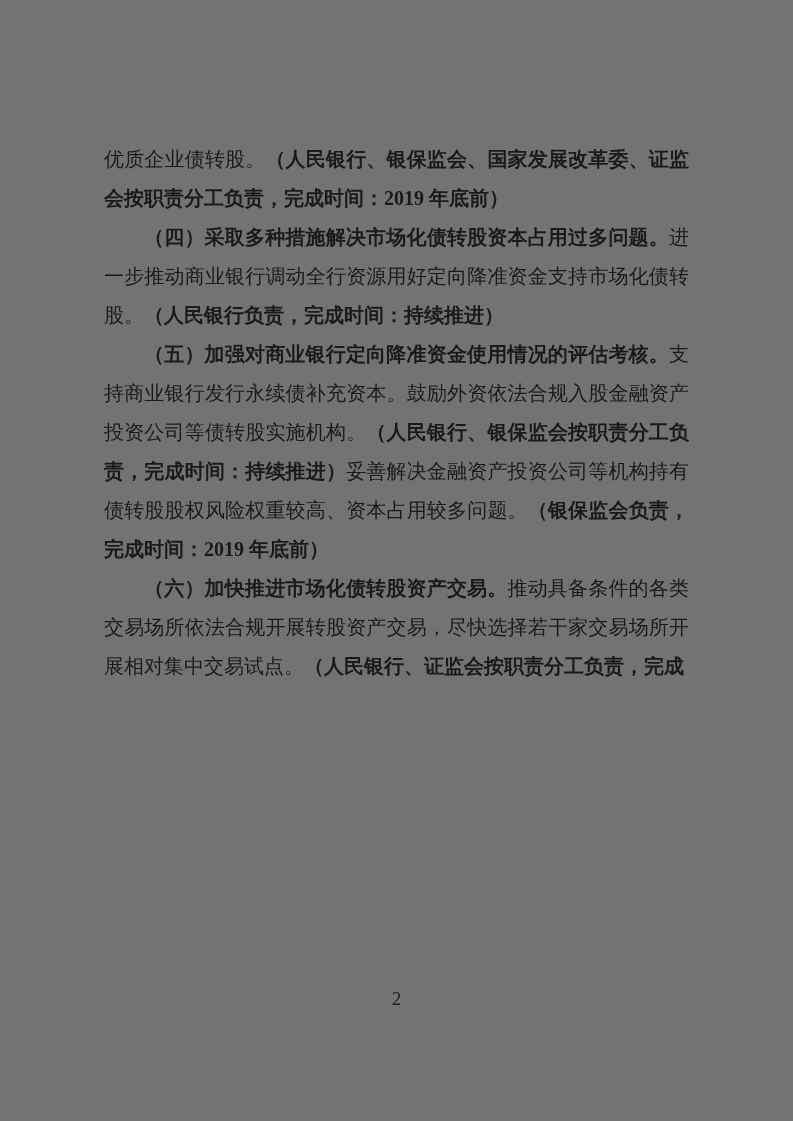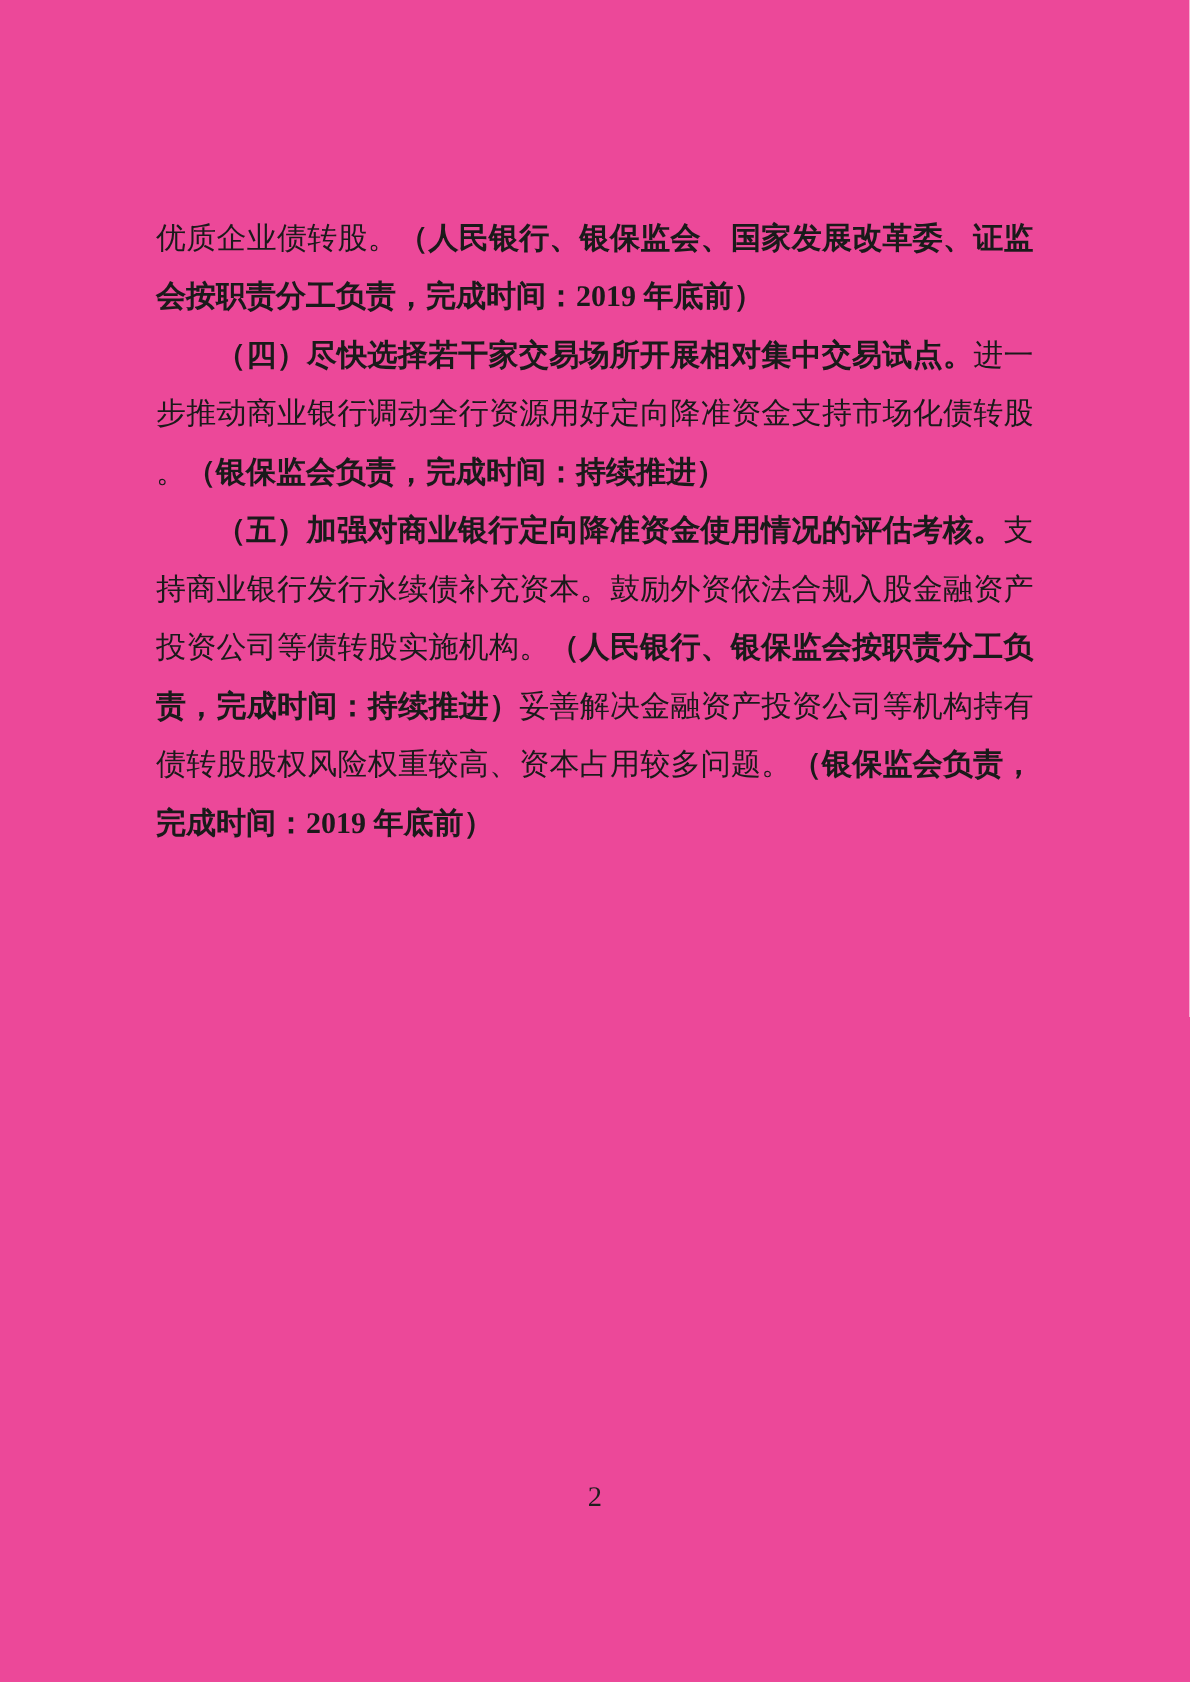--- a/index.html
+++ b/index.html
@@ -4,21 +4,21 @@
 <style>
   html, body {
     margin: 0;
     padding: 0;
     background: #ffffff;
   }
   .page {
     position: relative;
     width: 793px;
     height: 1121px;
-    background: #ec4899;
+    background: #737373;
     overflow: hidden;
     font-family: "Liberation Serif", "DejaVu Serif", serif;
   }
   .content {
     position: absolute;
     left: 104px;
     top: 140px;
     width: 585px;
     font-size: 20px;
     line-height: 39px;
@@ -54,25 +54,28 @@
 <div class="page">
 
   <div class="content">
 
     <p>
       <span class="seg">优质企业债转股。</span><span class="seg bold">（人民银行、银保监会、国家发展改革委、证监会按职责分工负责，完成时间：2019 年底前）</span>
     </p>
 
 
     <p class="indent">
-      <span class="seg bold">（四）尽快选择若干家交易场所开展相对集中交易试点。</span><span class="seg">进一步推动商业银行调动全行资源用好定向降准资金支持市场化债转股。</span><span class="seg bold">（银保监会负责，完成时间：持续推进）</span>
+      <span class="seg bold">（四）采取多种措施解决市场化债转股资本占用过多问题。</span><span class="seg">进一步推动商业银行调动全行资源用好定向降准资金支持市场化债转股。</span><span class="seg bold">（人民银行负责，完成时间：持续推进）</span>
     </p>
 
     <p class="indent">
       <span class="seg bold">（五）加强对商业银行定向降准资金使用情况的评估考核。</span><span class="seg">支持商业银行发行永续债补充资本。鼓励外资依法合规入股金融资产投资公司等债转股实施机构。</span><span class="seg bold">（人民银行、银保监会按职责分工负责，完成时间：持续推进）</span><span class="seg">妥善解决金融资产投资公司等机构持有债转股股权风险权重较高、资本占用较多问题。</span><span class="seg bold">（银保监会负责，完成时间：2019 年底前）</span>
     </p>
 
+    <p class="indent">
+      <span class="seg bold">（六）加快推进市场化债转股资产交易。</span><span class="seg">推动具备条件的各类交易场所依法合规开展转股资产交易，尽快选择若干家交易场所开展相对集中交易试点。</span><span class="seg bold">（人民银行、证监会按职责分工负责，完成</span>
+    </p>
 
   </div>
 
   <div class="page-number">2</div>
 
 </div>
 
 </body></html>

